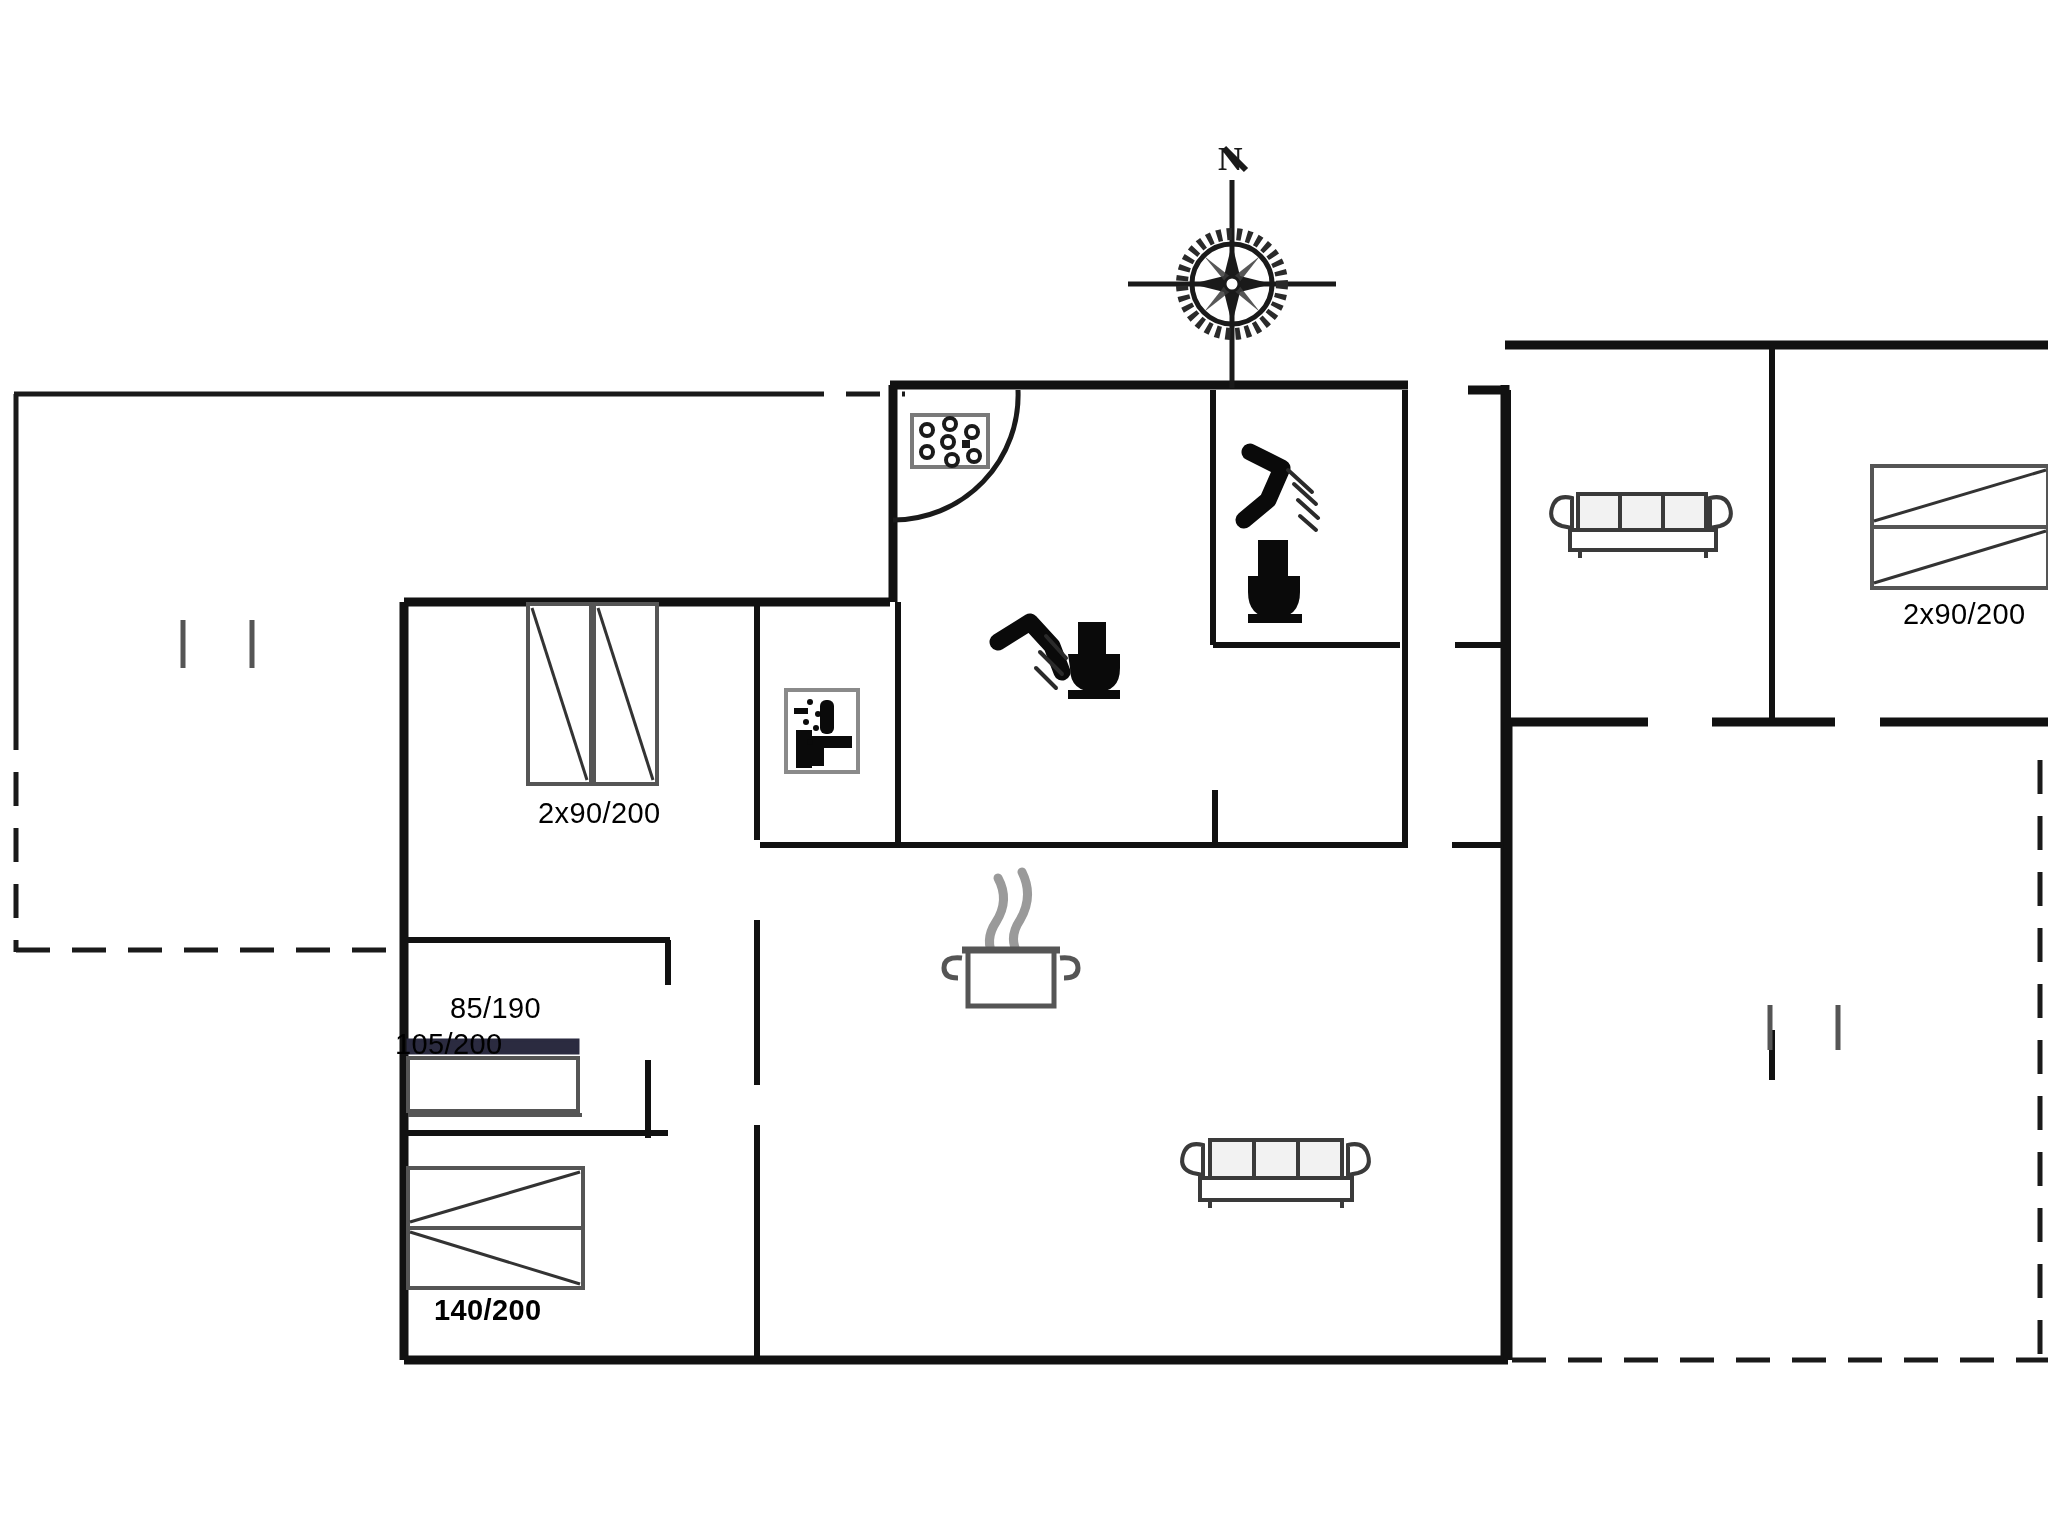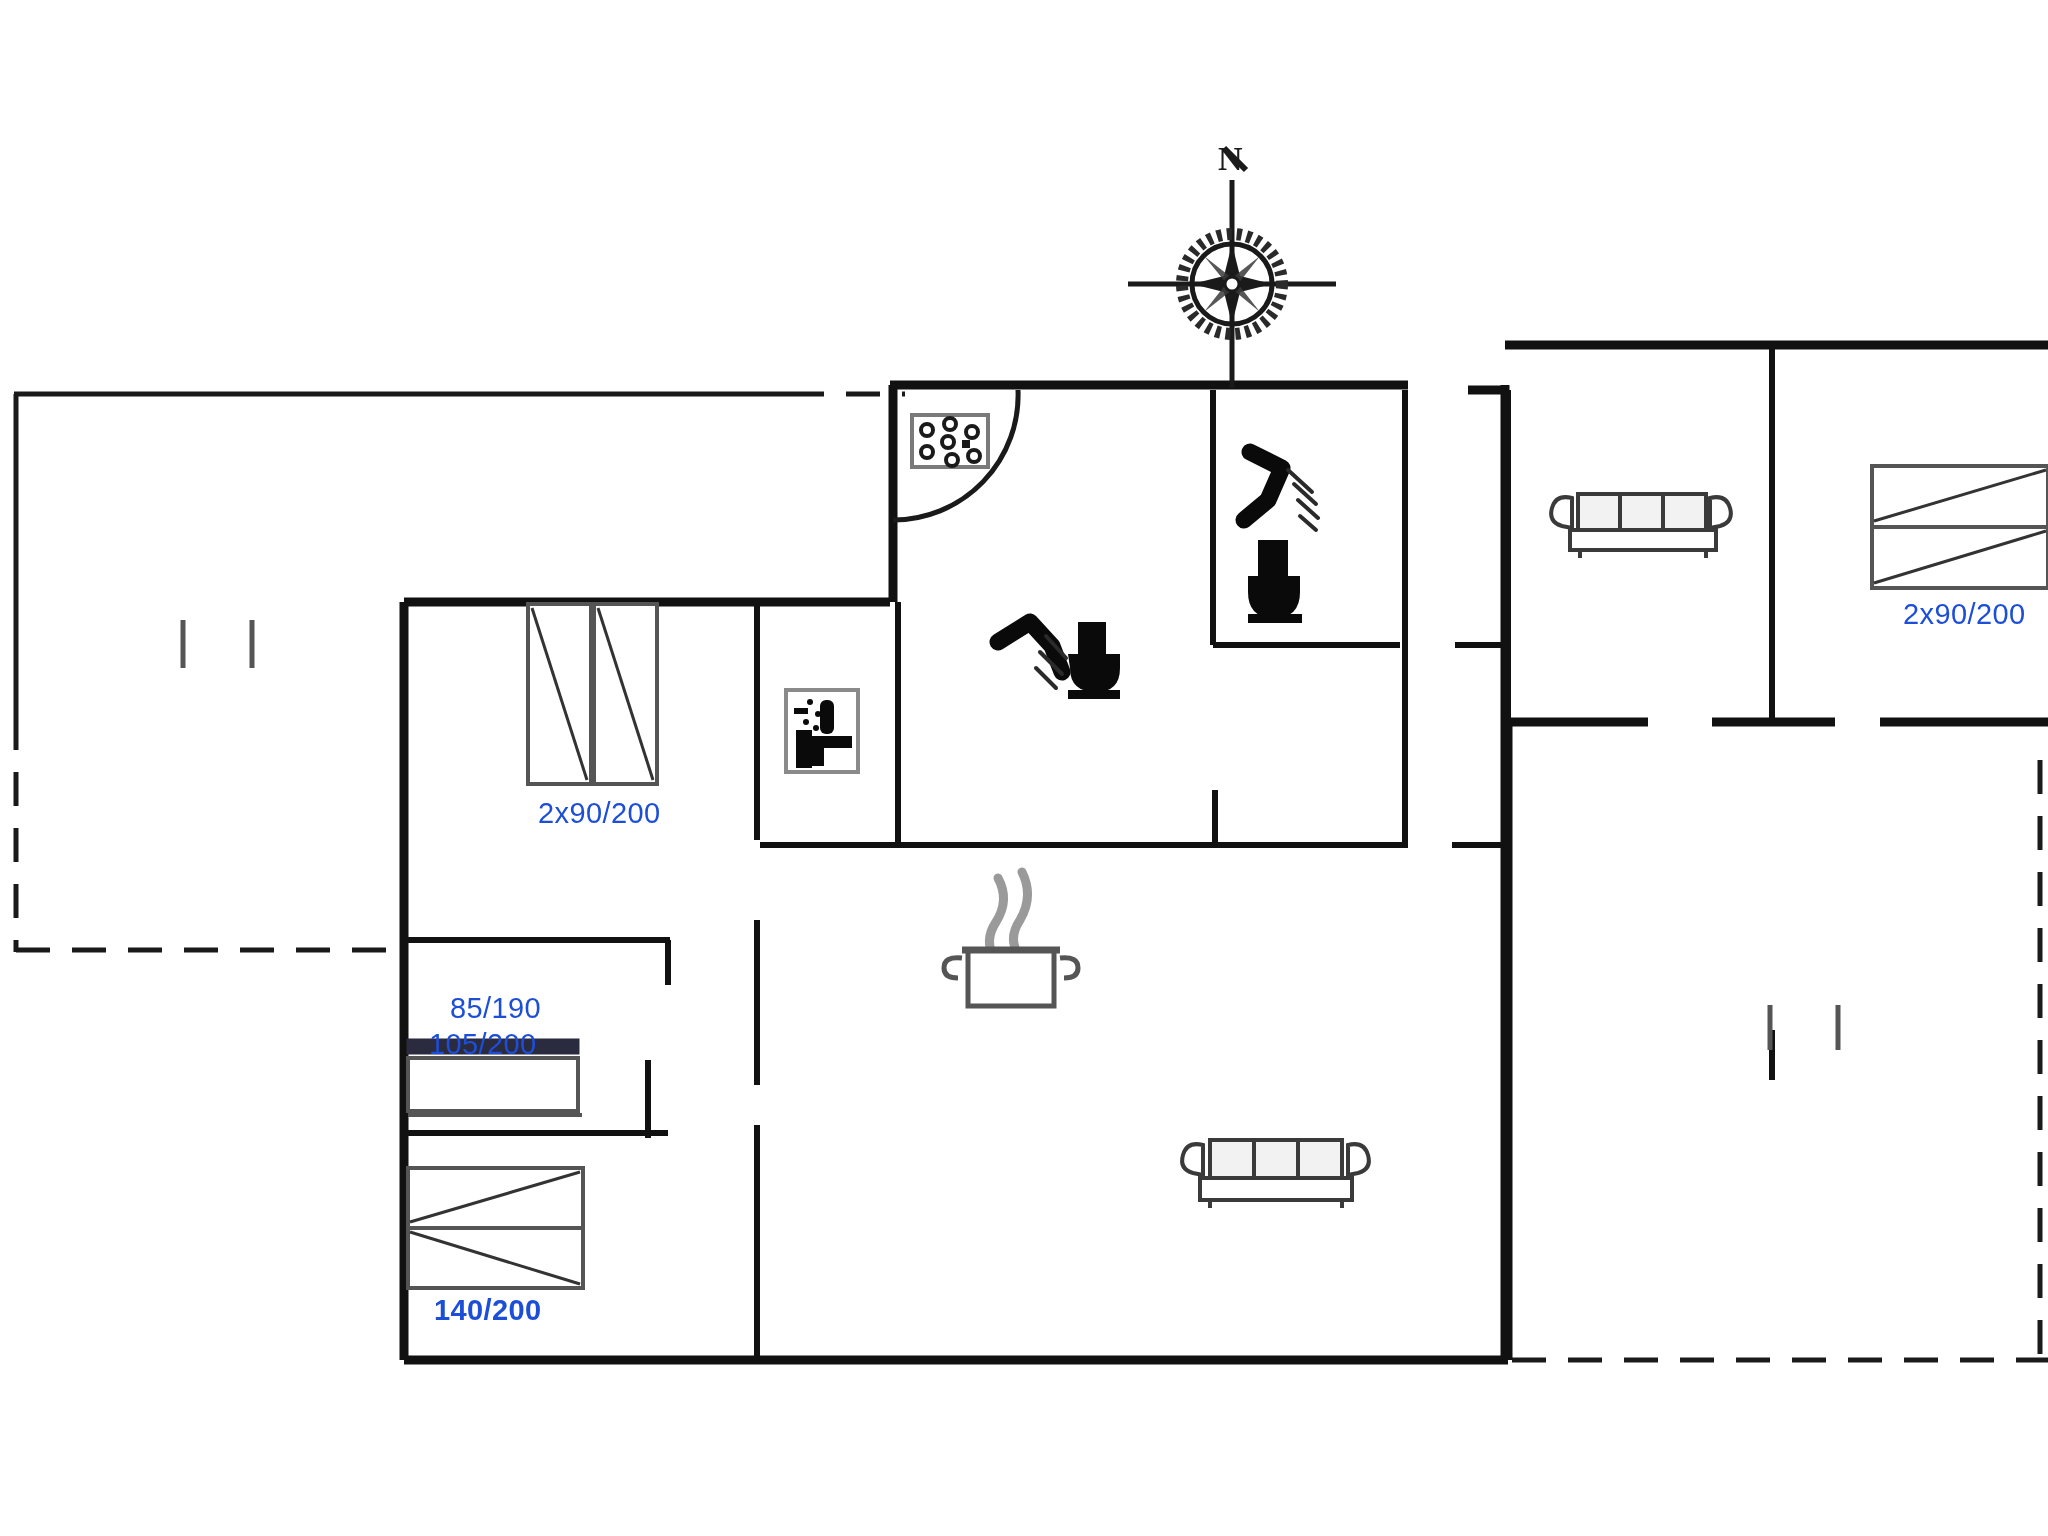--- a/index.html
+++ b/index.html
@@ -24,21 +24,21 @@
     left: 0;
     top: 0;
     width: 2048px;
     height: 1536px;
     display: block;
   }
   .dim-label {
     position: absolute;
     font-family: "Liberation Sans", sans-serif;
     font-size: 29px;
-    color: #1d4ed8;
+    color: #000000;
     white-space: nowrap;
     letter-spacing: 0.4px;
   }
   .compass-letter {
     position: absolute;
     font-family: "Liberation Serif", serif;
     font-size: 34px;
     font-weight: 600;
     color: #1a1a1a;
   }
@@ -277,19 +277,19 @@
     </g>
 
   </svg>
 
   <div class="compass-letter" style="left:1218px; top:140px;">N</div>
 
   <div class="dim-label" style="left:538px; top:797px;">2x90/200</div>
 
   <div class="dim-label" style="left:450px; top:992px;">85/190</div>
 
-  <div class="dim-label" style="left:429px; top:1028px;">105/200</div>
+  <div class="dim-label" style="left:395px; top:1028px;">105/200</div>
 
   <div class="dim-label" style="left:434px; top:1294px;font-weight:bold;">140/200</div>
 
   <div class="dim-label" style="left:1903px; top:598px;">2x90/200</div>
 
 </div>
 
 </body></html>

